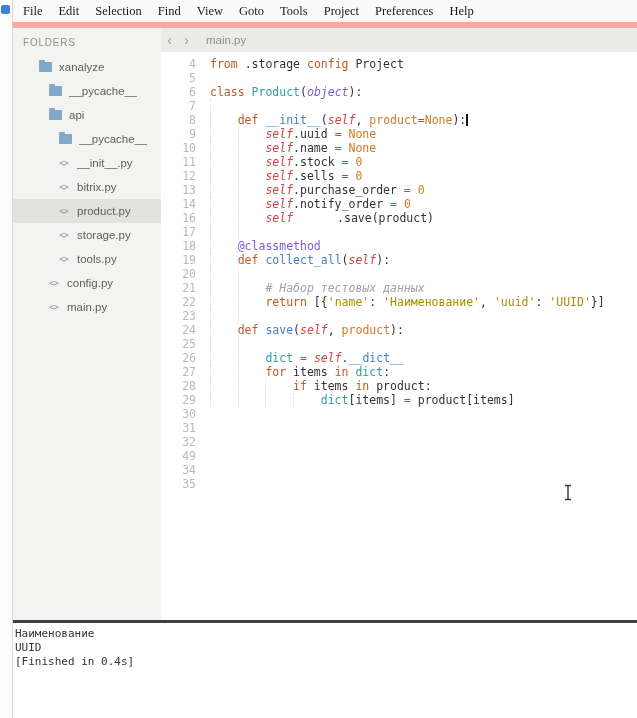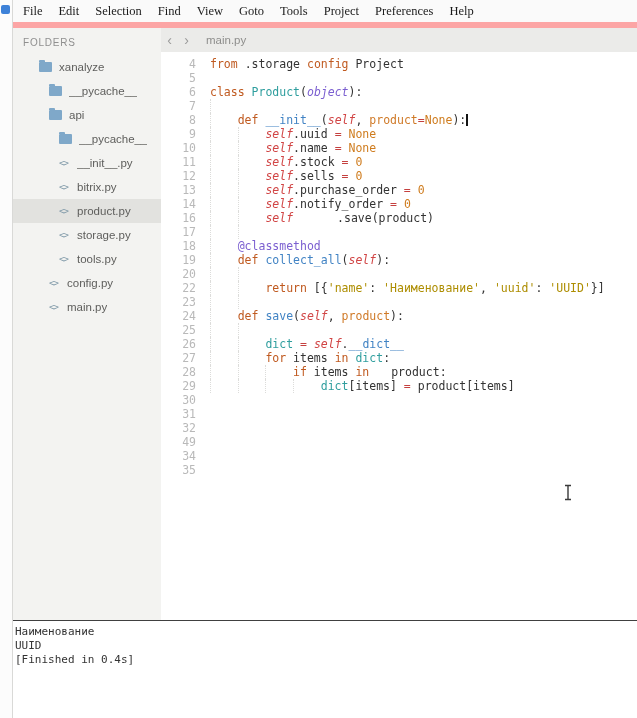--- a/index.html
+++ b/index.html
@@ -28,21 +28,21 @@
   .tab { width:150px; flex:0 0 150px; display:flex; align-items:center; padding-left:11px; font-size:11.5px; color:#8e8e8c; white-space:nowrap; overflow:hidden; }
   .tab.active { color:#585856; background:#f1f1ef; }
 
   .code-area { padding-top:5px; font-family:"DejaVu Sans Mono",monospace; font-size:11.5px; line-height:14px; }
   .code-line { display:flex; height:14px; white-space:pre; }
   .line-num { flex:0 0 35px; text-align:right; color:#b9b9b9; }
   .line-text { padding-left:14px; color:#333333; }
   .indent { display:inline-block; width:4ch; height:14px; border-left:1px dotted #dcdcda; vertical-align:top; }
   .caret { display:inline-block; width:1.5px; height:12px; background:#141414; vertical-align:-2px; }
 
-  .output-panel { position:absolute; left:13px; top:620px; right:0; bottom:0; background:#ffffff; border-top:1px solid #404040; padding:4px 0 0 2px; font-family:"DejaVu Sans Mono",monospace; font-size:11px; line-height:14px; color:#333333; }
+  .output-panel { position:absolute; left:13px; top:620px; right:0; bottom:0; background:#ffffff; border-top:3px solid #404040; padding:4px 0 0 2px; font-family:"DejaVu Sans Mono",monospace; font-size:11px; line-height:14px; color:#333333; }
 
   .ibeam { position:absolute; left:563px; top:484px; z-index:9; }
 </style>
 </head>
 <body>
 
 <div class="left-strip">
   <div class="window-icon"></div>
 <div class="strip-frag" style="top: 118px;">ri</div>
     <div class="strip-frag" style="top: 201px;">18</div>
@@ -134,27 +134,28 @@
       <div class="code-line"><span class="line-num">10</span><span class="line-text"><span class="indent"></span><span class="indent"></span><span style="color: rgb(209, 69, 69); font-style: italic;">self</span><span style="color: rgb(51, 51, 51);">.name </span><span style="color: rgb(197, 64, 63);">=</span><span style="color: rgb(51, 51, 51);"> </span><span style="color: rgb(207, 124, 30);">None</span></span></div>
       <div class="code-line"><span class="line-num">11</span><span class="line-text"><span class="indent"></span><span class="indent"></span><span style="color: rgb(209, 69, 69); font-style: italic;">self</span><span style="color: rgb(51, 51, 51);">.stock </span><span style="color: rgb(197, 64, 63);">=</span><span style="color: rgb(51, 51, 51);"> </span><span style="color: rgb(207, 124, 30);">0</span></span></div>
       <div class="code-line"><span class="line-num">12</span><span class="line-text"><span class="indent"></span><span class="indent"></span><span style="color: rgb(209, 69, 69); font-style: italic;">self</span><span style="color: rgb(51, 51, 51);">.sells </span><span style="color: rgb(197, 64, 63);">=</span><span style="color: rgb(51, 51, 51);"> </span><span style="color: rgb(207, 124, 30);">0</span></span></div>
       <div class="code-line"><span class="line-num">13</span><span class="line-text"><span class="indent"></span><span class="indent"></span><span style="color: rgb(209, 69, 69); font-style: italic;">self</span><span style="color: rgb(51, 51, 51);">.purchase_order </span><span style="color: rgb(197, 64, 63);">=</span><span style="color: rgb(51, 51, 51);"> </span><span style="color: rgb(207, 124, 30);">0</span></span></div>
       <div class="code-line"><span class="line-num">14</span><span class="line-text"><span class="indent"></span><span class="indent"></span><span style="color: rgb(209, 69, 69); font-style: italic;">self</span><span style="color: rgb(51, 51, 51);">.notify_order </span><span style="color: rgb(197, 64, 63);">=</span><span style="color: rgb(51, 51, 51);"> </span><span style="color: rgb(207, 124, 30);">0</span></span></div>
       <div class="code-line"><span class="line-num">16</span><span class="line-text"><span class="indent"></span><span class="indent"></span><span style="color: rgb(209, 69, 69); font-style: italic;">self</span><span style="color: rgb(51, 51, 51); margin-left: 44px;">.save(product)</span></span></div>
       <div class="code-line"><span class="line-num">17</span><span class="line-text"><span class="indent"></span><span class="indent"></span></span></div>
       <div class="code-line"><span class="line-num">18</span><span class="line-text"><span class="indent"></span><span style="color: rgb(123, 95, 208);">@classmethod</span></span></div>
       <div class="code-line"><span class="line-num">19</span><span class="line-text"><span class="indent"></span><span style="color: rgb(192, 90, 32);">def</span><span style="color: rgb(51, 51, 51);"> </span><span style="color: rgb(65, 131, 196);">collect_all</span><span style="color: rgb(51, 51, 51);">(</span><span style="color: rgb(209, 69, 69); font-style: italic;">self</span><span style="color: rgb(51, 51, 51);">):</span></span></div>
       <div class="code-line"><span class="line-num">20</span><span class="line-text"><span class="indent"></span><span class="indent"></span></span></div>
+      <div class="code-line"><span class="line-num">21</span><span class="line-text"><span class="indent"></span><span class="indent"></span><span style="color: rgb(163, 163, 163); font-style: italic;"># Набор тестовых данных</span></span></div>
       <div class="code-line"><span class="line-num">22</span><span class="line-text"><span class="indent"></span><span class="indent"></span><span style="color: rgb(192, 90, 32);">return</span><span style="color: rgb(51, 51, 51);"> [{</span><span style="color: rgb(173, 141, 0);">'name'</span><span style="color: rgb(51, 51, 51);">: </span><span style="color: rgb(173, 141, 0);">'Наименование'</span><span style="color: rgb(51, 51, 51);">, </span><span style="color: rgb(173, 141, 0);">'uuid'</span><span style="color: rgb(51, 51, 51);">: </span><span style="color: rgb(173, 141, 0);">'UUID'</span><span style="color: rgb(51, 51, 51);">}]</span></span></div>
       <div class="code-line"><span class="line-num">23</span><span class="line-text"><span class="indent"></span><span class="indent"></span></span></div>
       <div class="code-line"><span class="line-num">24</span><span class="line-text"><span class="indent"></span><span style="color: rgb(192, 90, 32);">def</span><span style="color: rgb(51, 51, 51);"> </span><span style="color: rgb(65, 131, 196);">save</span><span style="color: rgb(51, 51, 51);">(</span><span style="color: rgb(209, 69, 69); font-style: italic;">self</span><span style="color: rgb(51, 51, 51);">, </span><span style="color: rgb(208, 122, 40);">product</span><span style="color: rgb(51, 51, 51);">):</span></span></div>
       <div class="code-line"><span class="line-num">25</span><span class="line-text"><span class="indent"></span><span class="indent"></span></span></div>
       <div class="code-line"><span class="line-num">26</span><span class="line-text"><span class="indent"></span><span class="indent"></span><span style="color: rgb(47, 158, 158);">dict</span><span style="color: rgb(51, 51, 51);"> </span><span style="color: rgb(197, 64, 63);">=</span><span style="color: rgb(51, 51, 51);"> </span><span style="color: rgb(209, 69, 69); font-style: italic;">self</span><span style="color: rgb(51, 51, 51);">.</span><span style="color: rgb(65, 131, 196);">__dict__</span></span></div>
       <div class="code-line"><span class="line-num">27</span><span class="line-text"><span class="indent"></span><span class="indent"></span><span style="color: rgb(192, 90, 32);">for</span><span style="color: rgb(51, 51, 51);"> items </span><span style="color: rgb(192, 90, 32);">in</span><span style="color: rgb(51, 51, 51);"> </span><span style="color: rgb(47, 158, 158);">dict</span><span style="color: rgb(51, 51, 51);">:</span></span></div>
-      <div class="code-line"><span class="line-num">28</span><span class="line-text"><span class="indent"></span><span class="indent"></span><span class="indent"></span><span style="color: rgb(192, 90, 32);">if</span><span style="color: rgb(51, 51, 51);"> items </span><span style="color: rgb(192, 90, 32);">in</span><span style="color: rgb(51, 51, 51); margin-left: 15px;"> product:</span></span></div>
+      <div class="code-line"><span class="line-num">28</span><span class="line-text"><span class="indent"></span><span class="indent"></span><span class="indent"></span><span style="color: rgb(192, 90, 32);">if</span><span style="color: rgb(51, 51, 51);"> items </span><span style="color: rgb(192, 90, 32);">in</span><span style="color: rgb(51, 51, 51);"> product:</span></span></div>
       <div class="code-line"><span class="line-num">29</span><span class="line-text"><span class="indent"></span><span class="indent"></span><span class="indent"></span><span class="indent"></span><span style="color: rgb(47, 158, 158);">dict</span><span style="color: rgb(51, 51, 51);">[items] </span><span style="color: rgb(197, 64, 63);">=</span><span style="color: rgb(51, 51, 51);"> product[items]</span></span></div>
       <div class="code-line"><span class="line-num">30</span><span class="line-text"></span></div>
       <div class="code-line"><span class="line-num">31</span><span class="line-text"></span></div>
       <div class="code-line"><span class="line-num">32</span><span class="line-text"></span></div>
       <div class="code-line"><span class="line-num">49</span><span class="line-text"></span></div>
       <div class="code-line"><span class="line-num">34</span><span class="line-text"></span></div>
       <div class="code-line"><span class="line-num">35</span><span class="line-text"></span></div>
     </div>
 </div>
 

